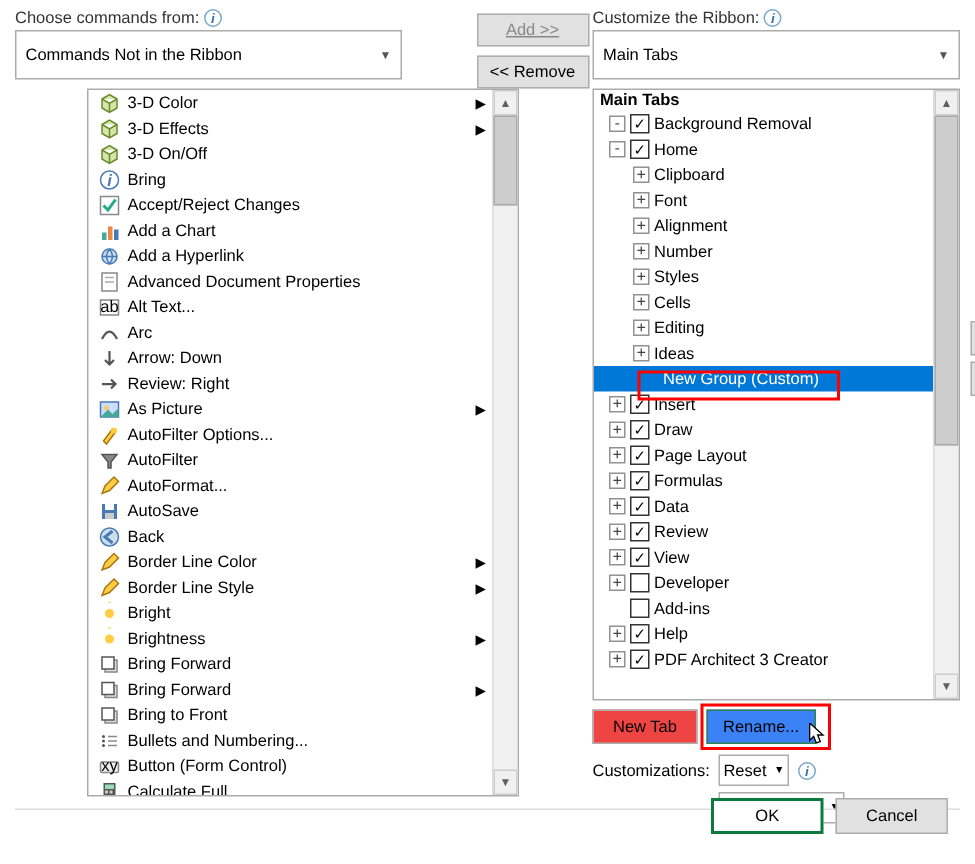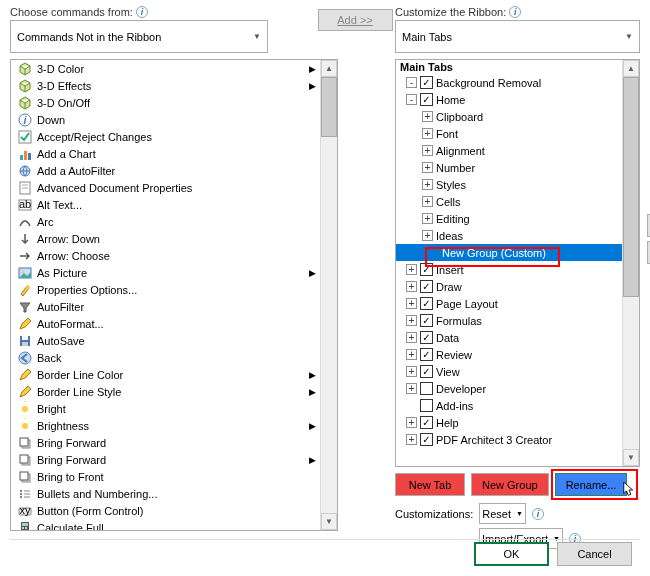--- a/index.html
+++ b/index.html
@@ -5,21 +5,21 @@
 * { box-sizing: border-box; font-family: 'Segoe UI', Tahoma, sans-serif; font-size: 11px; }
 body { margin: 0; background: #fff; padding: 6px 10px 10px 10px; width: 650px; height: 576px; position: relative; }
 .row { display: flex; }
 .col-left { width: 305px; }
 .col-mid { width: 80px; display: flex; flex-direction: column; align-items: center; justify-content: flex-start; }
 .col-right { flex: 1; position: relative; }
 .label { color: #333; margin-bottom: 2px; display: flex; align-items: center; gap: 3px; }
 .info-icon { display: inline-block; width: 12px; height: 12px; border: 1px solid #79a8cc; border-radius: 50%; color: #3573a6; font-size: 9px; line-height: 10px; text-align: center; font-style: italic; font-weight: bold; }
 .combo { border: 1px solid #ababab; height: 33px; width: 258px; display: flex; align-items: center; padding: 0 6px; justify-content: space-between; background: #fff; margin-bottom: 6px; }
 .combo .arrow { font-size: 8px; color: #555; }
-.list-outer { border: 1px solid #ababab; height: 472px; width: 328px; overflow: hidden; position: relative; display: flex; }
+.list-outer { border: 1px solid #ababab; height: 472px; width: 288px; overflow: hidden; position: relative; display: flex; margin-left: 48px; }
 .list-inner { flex: 1; overflow: hidden; }
 .list-item { display: flex; align-items: center; height: 17px; padding-left: 6px; gap: 4px; white-space: nowrap; }
 .list-item .icon-box { width: 16px; height: 16px; display: flex; align-items: center; justify-content: center; }
 .list-item .submenu { font-size: 9px; color: #000; margin-left: auto; margin-right: 4px; }
 .scrollbar { width: 17px; background: #f0f0f0; border-left: 1px solid #dcdcdc; display: flex; flex-direction: column; }
 .scrollbar .btn { height: 17px; display: flex; align-items: center; justify-content: center; font-size: 8px; color: #606060; border: 1px solid #cecece; background:#f0f0f0; }
 .scrollbar .thumb { background: #cdcdcd; border: 1px solid #aaa; }
 .mid-btn { width: 75px; height: 22px; border: 1px solid #adadad; background: #e1e1e1; margin: 3px 0; display: flex; align-items: center; justify-content: center; color: #888; }
 .mid-btn.enabled { color: #000; }
 .right-box { border: 1px solid #ababab; width: 245px; height: 408px; position: relative; overflow:hidden; display:flex;}
@@ -34,21 +34,21 @@
 .indent3 { padding-left: 46px; }
 .selected-row { background: #0078d7; color: #fff; }
 .red-box { border: 2px solid #ff0000; position: absolute; pointer-events: none; z-index: 5; }
 .bottom-btns { display: flex; gap: 6px; margin-top: 6px; }
 .std-btn { height: 23px; border: 1px solid #adadad; background: #ef4444; display: flex; align-items: center; justify-content: center; padding: 0 10px; min-width:70px;}
 .cust-row { display: flex; align-items: center; gap: 6px; margin-top: 7px; }
 .reset-btn { border: 1px solid #adadad; background: #fff; height: 21px; display: flex; align-items: center; padding: 0 2px; gap: 5px; }
 .reset-btn .arrow { font-size: 7px; }
 .updown { position: absolute; right: -30px; top: 38%; display: flex; flex-direction: column; gap: 4px; }
 .sq-btn { width: 23px; height: 23px; border: 1px solid #adadad; background: #e1e1e1; display: flex; align-items: center; justify-content: center; font-size: 10px; }
-.dlg-footer { position: absolute; bottom: 10px; right: 18px; display: flex; gap: 8px; }
+.dlg-footer { position: absolute; bottom: 20px; right: 18px; display: flex; gap: 8px; }
 .dlg-footer .ok { border: 2px solid #0a7a3f; background: #fff; width: 75px; height: 24px; display:flex;align-items:center;justify-content:center;}
 .dlg-footer .cancel { border: 1px solid #adadad; background: #e1e1e1; width: 75px; height: 24px; display:flex;align-items:center;justify-content:center;}
 .sep-line { height:1px; background:#ddd; position:absolute; left:10px; right:10px; bottom:36px;}
 svg { display: block; }
 .cursor-img { position:absolute; width:14px; height:16px; }
 </style>
 </head>
 <body>
 
 <div class="row">
@@ -89,21 +89,21 @@
             </span>
             <span>3-D On/Off</span>
           </div>
           <div class="list-item">
             <span class="icon-box">
               <svg width="16" height="16">
                 <circle cx="8" cy="8" r="6" fill="#fff" stroke="#4a7ab5"></circle>
                 <text x="8" y="12" font-size="10" text-anchor="middle" fill="#4a7ab5" font-style="italic" font-weight="bold">i</text>
               </svg>
             </span>
-            <span>Down</span>
+            <span>Bring</span>
           </div>
           <div class="list-item">
             <span class="icon-box">
               <svg width="16" height="16">
                 <rect x="2" y="2" width="12" height="12" fill="#fff" stroke="#888"></rect>
                 <path d="M4 8 L7 11 L12 4" stroke="#2a8" stroke-width="2" fill="none"></path>
               </svg>
             </span>
             <span>Accept/Reject Changes</span>
           </div>
@@ -117,21 +117,21 @@
             </span>
             <span>Add a Chart</span>
           </div>
           <div class="list-item">
             <span class="icon-box">
               <svg width="16" height="16">
                 <circle cx="8" cy="8" r="5" fill="#cde" stroke="#4a7ab5"></circle>
                 <path d="M3 8 L13 8 M8 3 Q4 8 8 13 M8 3 Q12 8 8 13" stroke="#4a7ab5" fill="none"></path>
               </svg>
             </span>
-            <span>Add a AutoFilter</span>
+            <span>Add a Hyperlink</span>
           </div>
           <div class="list-item">
             <span class="icon-box">
               <svg width="16" height="16">
                 <rect x="3" y="2" width="10" height="12" fill="#fff" stroke="#888"></rect>
                 <line x1="5" y1="5" x2="11" y2="5" stroke="#aaa"></line>
                 <line x1="5" y1="8" x2="11" y2="8" stroke="#aaa"></line>
               </svg>
             </span>
             <span>Advanced Document Properties</span>
@@ -160,41 +160,41 @@
               </svg>
             </span>
             <span>Arrow: Down</span>
           </div>
           <div class="list-item">
             <span class="icon-box">
               <svg width="16" height="16">
                 <path d="M3 8 L11 8 M9 5 L12 8 L9 11" stroke="#555" fill="none" stroke-width="1.5"></path>
               </svg>
             </span>
-            <span>Arrow: Choose</span>
+            <span>Review: Right</span>
           </div>
           <div class="list-item">
             <span class="icon-box">
               <svg width="16" height="16">
                 <rect x="2" y="3" width="12" height="10" fill="#cdf" stroke="#4a7ab5"></rect>
                 <circle cx="6" cy="7" r="1.5" fill="#fc4"></circle>
                 <path d="M2 13 L7 8 L10 11 L14 7 L14 13 Z" fill="#4a9"></path>
               </svg>
             </span>
             <span>As Picture</span>
             <span class="submenu">▶</span>
           </div>
           <div class="list-item">
             <span class="icon-box">
               <svg width="16" height="16">
                 <path d="M4 12 L10 4 L12 6 L6 14 Z" fill="#fc4" stroke="#a71"></path>
                 <circle cx="11" cy="5" r="2" fill="#fc4"></circle>
               </svg>
             </span>
-            <span>Properties Options...</span>
+            <span>AutoFilter Options...</span>
           </div>
           <div class="list-item">
             <span class="icon-box">
               <svg width="16" height="16">
                 <path d="M3 4 L13 4 L9 9 L9 13 L7 13 L7 9 Z" fill="#888" stroke="#555"></path>
               </svg>
             </span>
             <span>AutoFilter</span>
           </div>
           <div class="list-item">
@@ -363,20 +363,23 @@
         <div style="flex:1"></div>
         <div class="btn">▼</div>
       </div>
     </div>
   </div>
 
   <div class="col-mid">
     <div class="mid-btn">
         <span style="text-decoration:underline">Add &gt;&gt;</span>
       </div>
+    <div class="mid-btn enabled">
+        <span>&lt;&lt; Remove</span>
+      </div>
   </div>
 
   <div class="col-right">
     <div class="label">
       <span>Customize the Ribbon:</span>
         <span class="info-icon">i</span>
     </div>
     <div class="combo" style="width:245px">
       <span>Main Tabs</span>
         <span class="arrow">▼</span>
@@ -497,21 +500,20 @@
         </div>
       </div>
       <div class="updown">
         <div class="sq-btn">▲</div>
         <div class="sq-btn">▼</div>
       </div>
     </div>
 
     <div class="bottom-btns">
       <div class="std-btn">New Tab</div>
-      <div class="std-btn">New Group</div>
       <div style="position:relative">
         <div class="red-box" style="left:-4px;top:-4px;width:87px;height:31px;"></div>
         <div class="std-btn" style="background:#3b82f6;border-color:#2e8254;">Rename...</div>
         <svg class="cursor-img" style="left:68px;top:9px;" viewBox="0 0 14 18">
             <path d="M0 0 L0 13 L3 10 L5 15 L8 14 L6 9 L10 9 Z" fill="#fff" stroke="#000" stroke-width="1"></path>
           </svg>
       </div>
     </div>
 
     <div class="cust-row">

